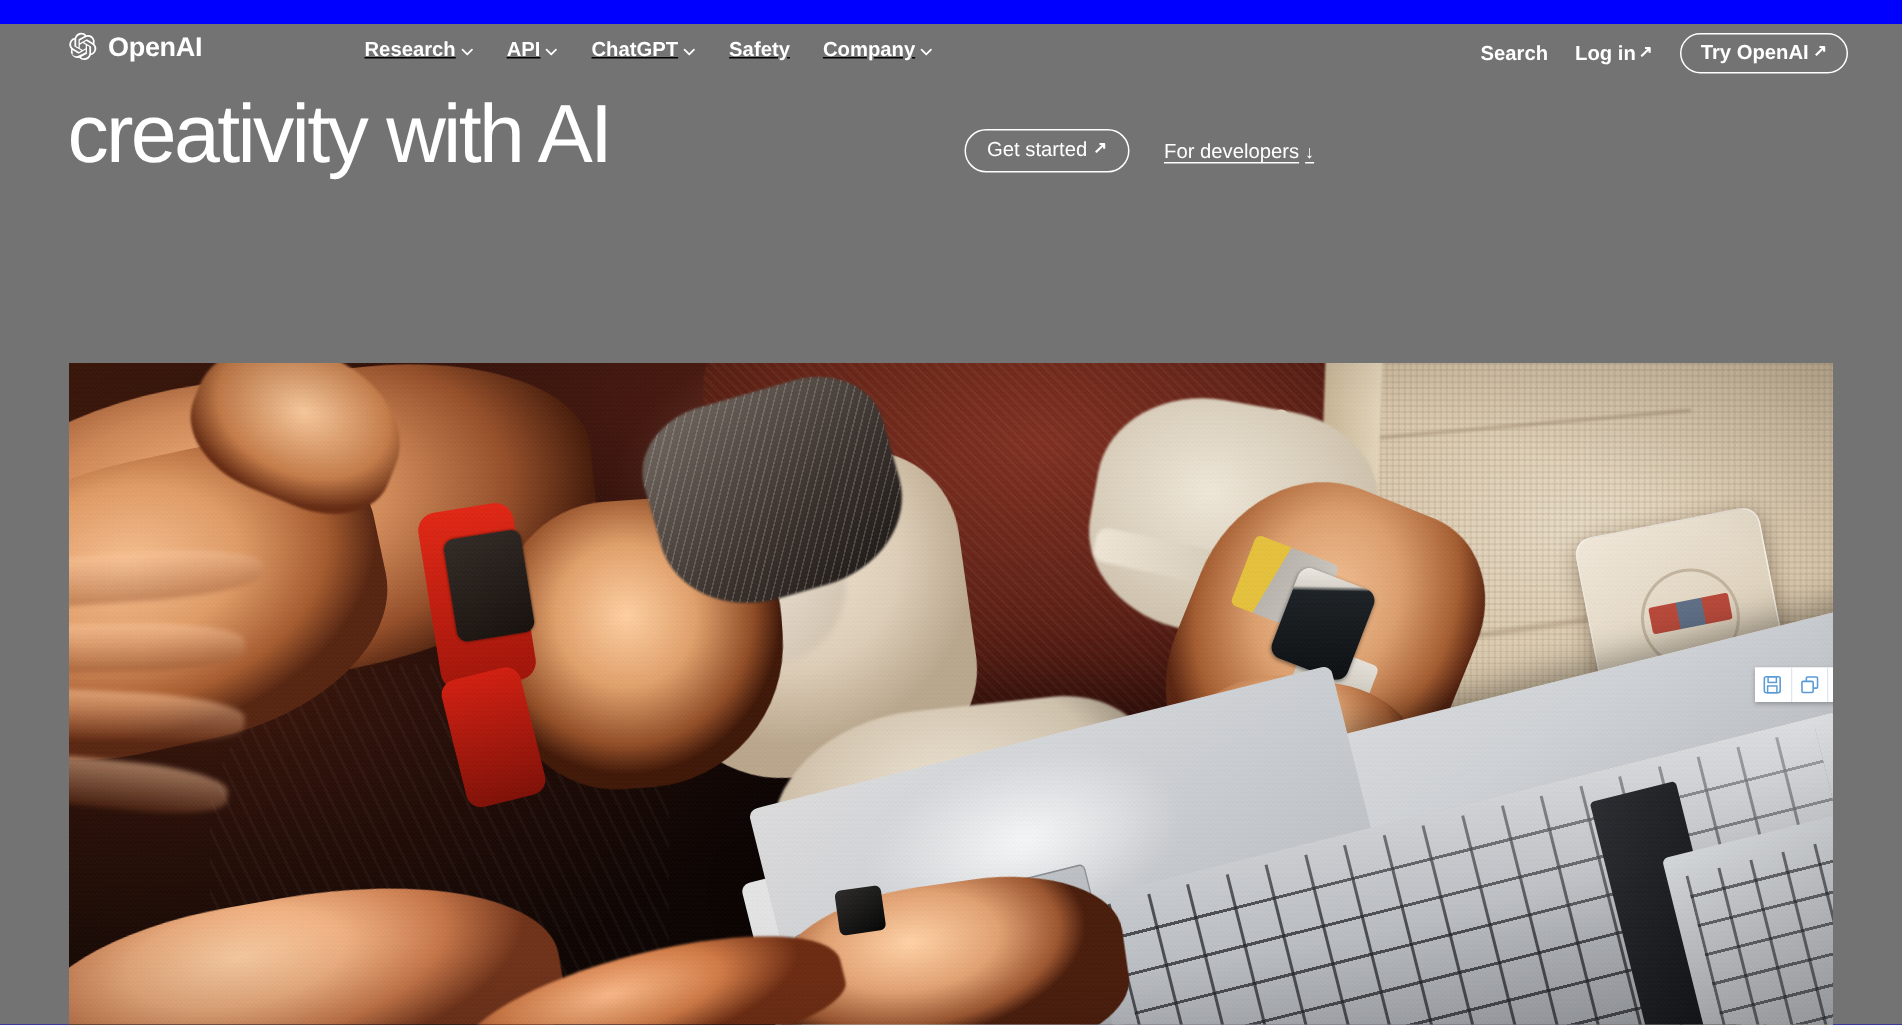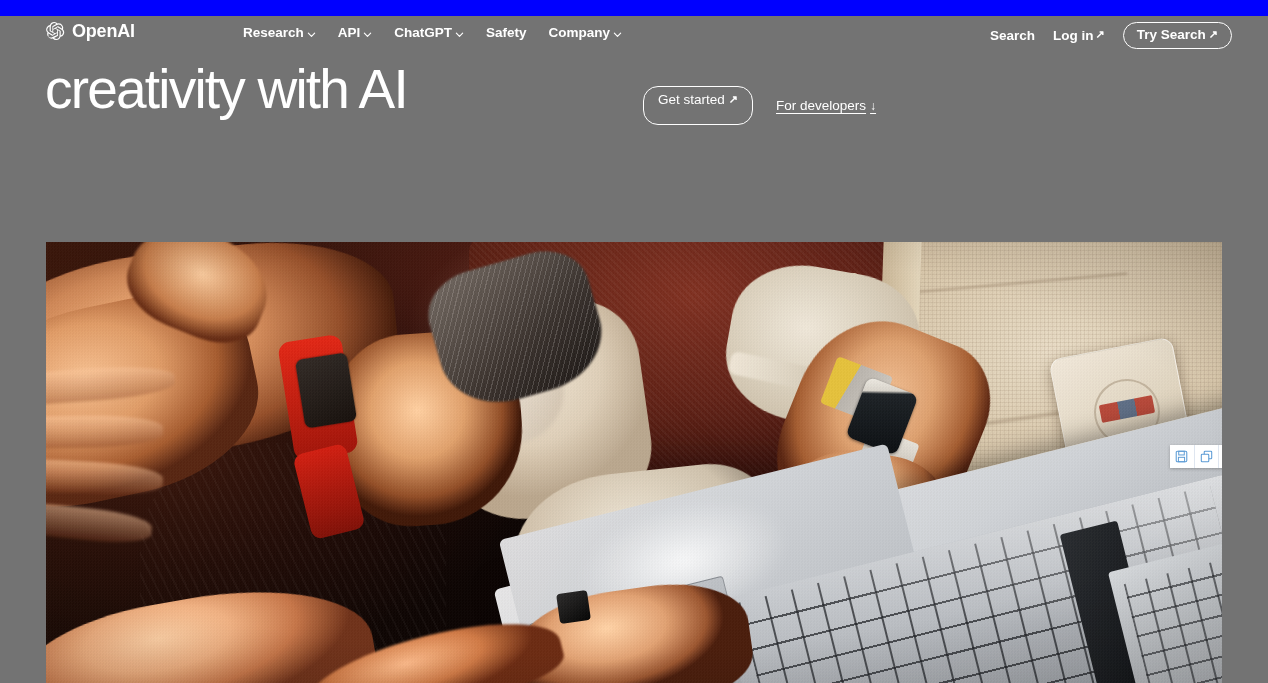--- a/index.html
+++ b/index.html
@@ -22,21 +22,21 @@
     display:flex; align-items:center; gap:7px;
     color:#fff; text-decoration:none;
   }
   #brand .logo-mark { width:20px; height:20px; display:block; }
   #brand .brand-text {
     font-size:18px; font-weight:700; letter-spacing:-0.2px;
     color:#ffffff; line-height:20px;
   }
   #primary-nav {
     position:absolute; left:243px; top:9px;
-    display:flex; align-items:center; gap:22px;
+    display:flex; align-items:center; gap:22px;text-decoration:underline;
   }
   .nav-item {
     display:flex; align-items:center; gap:3px;
     color:#fff; font-size:13.5px; font-weight:700;
     text-decoration:none; white-space:nowrap; cursor:pointer;
     line-height:16px;
   }
   .caret { display:inline-block; width:9px; height:9px; position:relative; top:1px; }
   .caret svg { display:block; }
 
@@ -69,21 +69,21 @@
   }
   #hero-heading .line { display:block; }
   #hero-right { position:absolute; left:643px; top:16px; width:580px; }
   #hero-subtitle {
     color:#ffffff; font-size:18.5px; font-weight:400;
     line-height:1.3; letter-spacing:-0.2px; width:568px;
   }
   #hero-actions { margin-top:20px; display:flex; align-items:center; gap:23px; }
   #get-started-button {
     border:1px solid #ffffff; border-radius:15px;
-    padding:5px 14px 16px 14px;
+    padding:5px 14px 6px 14px;
     color:#fff; font-size:13.5px; font-weight:500;
     background:transparent; cursor:pointer; white-space:nowrap;
     display:flex; align-items:center; gap:4px; line-height:16px;
     font-family:"Liberation Sans", sans-serif;
   }
   #for-developers-link {
     color:#fff; font-size:13.5px; font-weight:500; text-decoration:underline;
     text-underline-offset:3px; cursor:pointer; white-space:nowrap;
     display:flex; align-items:flex-end; gap:4px;
   }
@@ -529,21 +529,21 @@
 
     <div id="nav-right">
       <a class="nav-right-link" href="#">
         <span>Search</span>
       </a>
       <a class="nav-right-link" href="#">
         <span>Log in</span>
         <span class="arrow-ne">↗</span>
       </a>
       <button id="try-chatgpt-button">
-        <span>Try Search</span>
+        <span>Try OpenAI</span>
         <span class="arrow-ne">↗</span>
       </button>
     </div>
   </nav>
 
   <section id="hero">
 
     <h1 id="hero-heading">
       <span class="line">creativity with AI</span>
     </h1>

